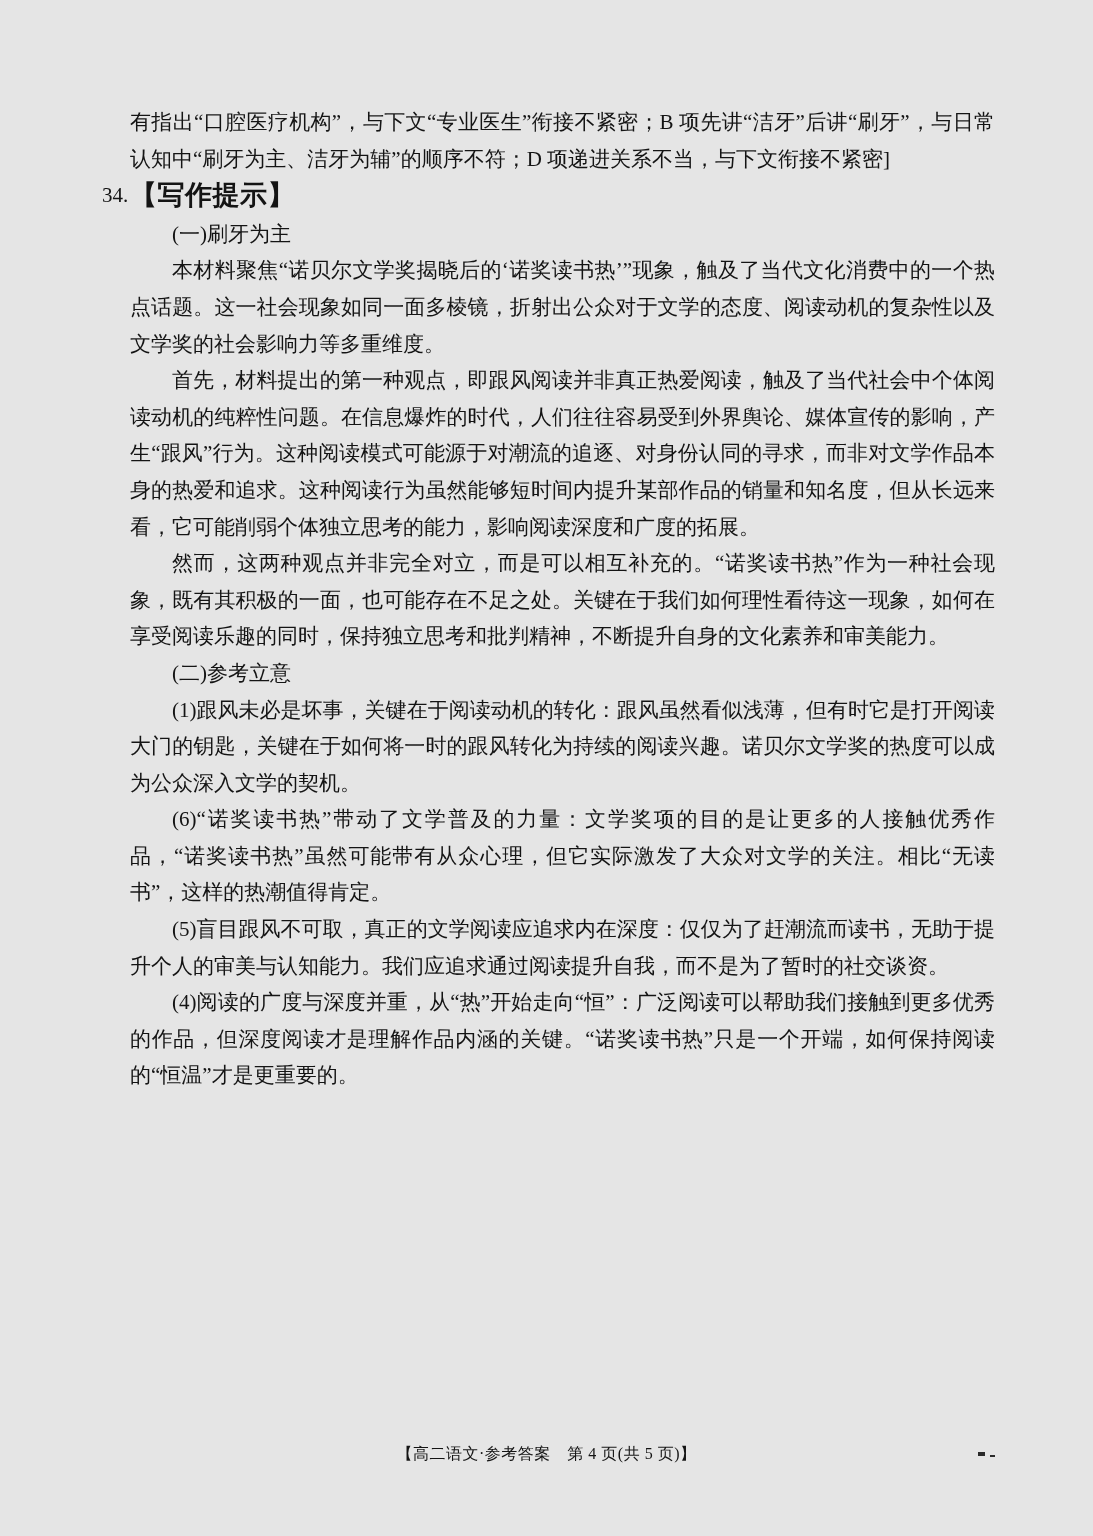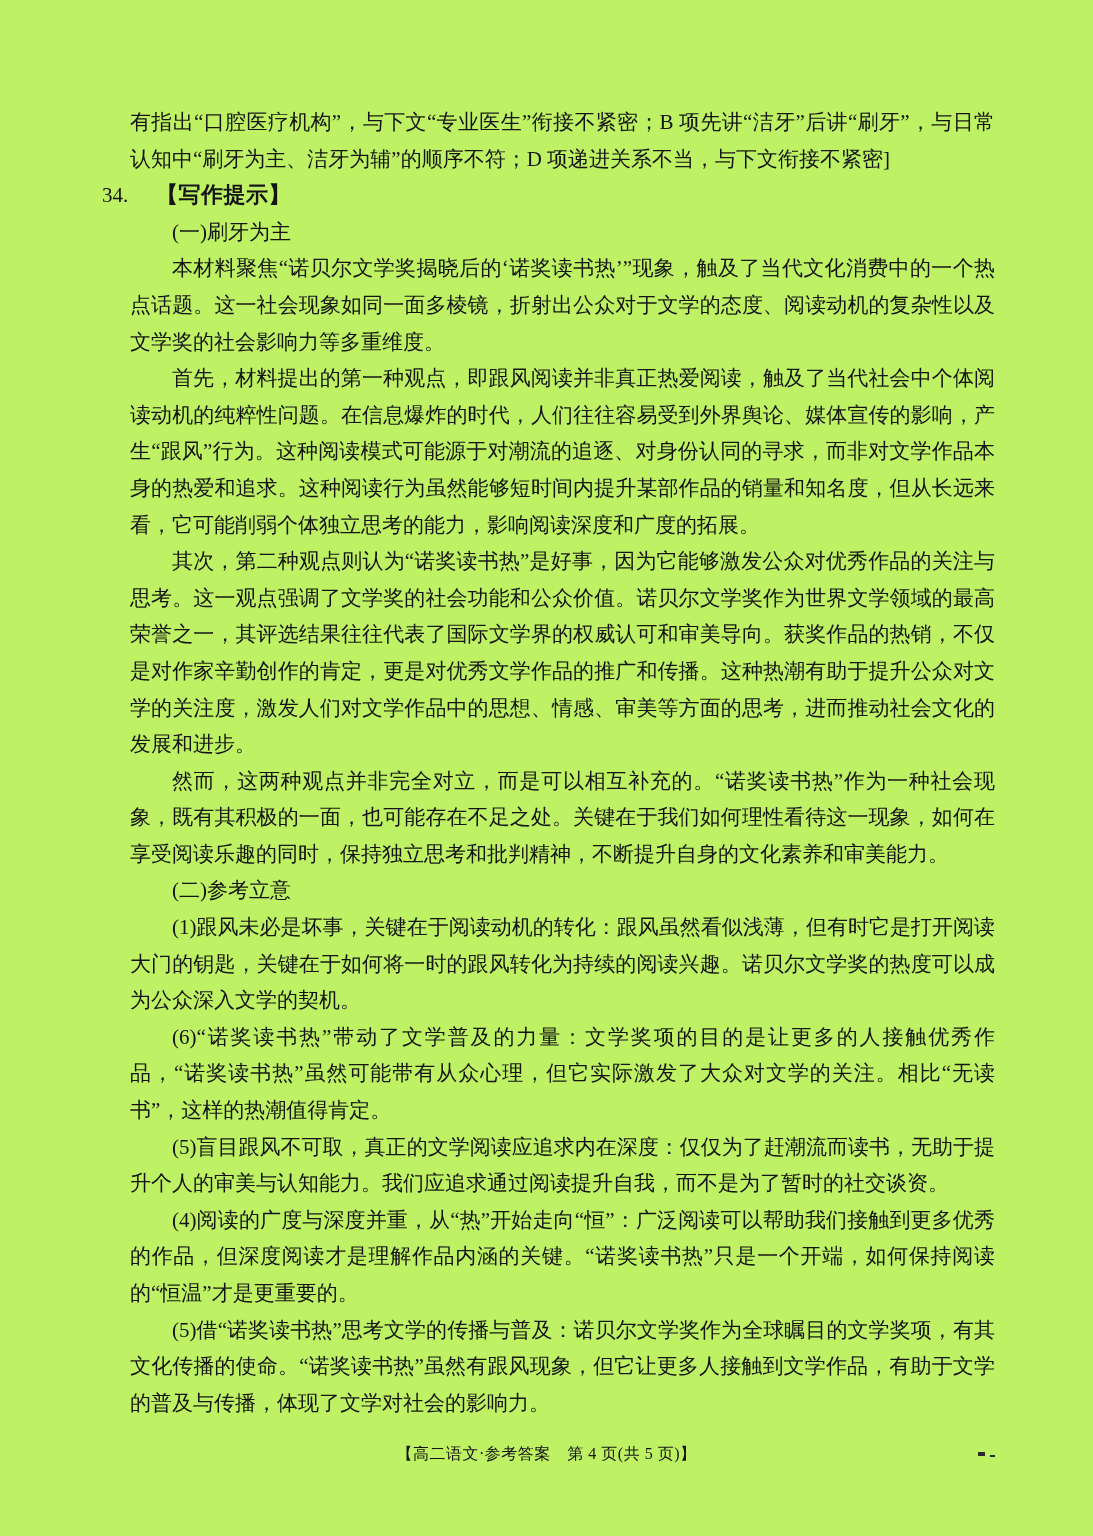--- a/index.html
+++ b/index.html
@@ -12,21 +12,21 @@
     width: 1093px;
     height: 1536px;
     position: relative;
     overflow: hidden;
     font-family: "Liberation Serif", "DejaVu Serif", serif;
     color: #141414;
   }
   .page {
     position: absolute;
     inset: 0;
-    background: #bef264;
+    background: #e5e5e5;
   }
   .content {
     position: absolute;
     left: 130px;
     top: 104px;
     width: 865px;
     font-size: 21px;
     line-height: 36.6px;
     text-align: justify;
   }
@@ -41,23 +41,22 @@
     position: relative;
   }
   .item-num {
     position: absolute;
     left: -28px;
     top: 0;
   }
   .item-title {
     font-weight: 700;
     font-family: "Liberation Sans", "DejaVu Sans", sans-serif;
-    font-size: 22px;
+    font-size: 27px;
     letter-spacing: 0.5px;
-    margin-left: 26px;
   }
   .footer {
     position: absolute;
     left: 0;
     width: 1093px;
     top: 1444px;
     text-align: center;
     font-size: 16px;
     letter-spacing: 0.5px;
   }
@@ -83,35 +82,33 @@
     <div class="item-row">
       <span class="item-num">34.</span><span class="item-title">【写作提示】</span>
     </div>
 
     <p class="indent">(一)刷牙为主</p>
 
     <p class="indent">本材料聚焦“诺贝尔文学奖揭晓后的‘诺奖读书热’”现象，触及了当代文化消费中的一个热点话题。这一社会现象如同一面多棱镜，折射出公众对于文学的态度、阅读动机的复杂性以及文学奖的社会影响力等多重维度。</p>
 
     <p class="indent">首先，材料提出的第一种观点，即跟风阅读并非真正热爱阅读，触及了当代社会中个体阅读动机的纯粹性问题。在信息爆炸的时代，人们往往容易受到外界舆论、媒体宣传的影响，产生“跟风”行为。这种阅读模式可能源于对潮流的追逐、对身份认同的寻求，而非对文学作品本身的热爱和追求。这种阅读行为虽然能够短时间内提升某部作品的销量和知名度，但从长远来看，它可能削弱个体独立思考的能力，影响阅读深度和广度的拓展。</p>
 
-    <p class="indent">其次，第二种观点则认为“诺奖读书热”是好事，因为它能够激发公众对优秀作品的关注与思考。这一观点强调了文学奖的社会功能和公众价值。诺贝尔文学奖作为世界文学领域的最高荣誉之一，其评选结果往往代表了国际文学界的权威认可和审美导向。获奖作品的热销，不仅是对作家辛勤创作的肯定，更是对优秀文学作品的推广和传播。这种热潮有助于提升公众对文学的关注度，激发人们对文学作品中的思想、情感、审美等方面的思考，进而推动社会文化的发展和进步。</p>
 
     <p class="indent">然而，这两种观点并非完全对立，而是可以相互补充的。“诺奖读书热”作为一种社会现象，既有其积极的一面，也可能存在不足之处。关键在于我们如何理性看待这一现象，如何在享受阅读乐趣的同时，保持独立思考和批判精神，不断提升自身的文化素养和审美能力。</p>
 
     <p class="indent">(二)参考立意</p>
 
     <p class="indent">(1)跟风未必是坏事，关键在于阅读动机的转化：跟风虽然看似浅薄，但有时它是打开阅读大门的钥匙，关键在于如何将一时的跟风转化为持续的阅读兴趣。诺贝尔文学奖的热度可以成为公众深入文学的契机。</p>
 
     <p class="indent">(6)“诺奖读书热”带动了文学普及的力量：文学奖项的目的是让更多的人接触优秀作品，“诺奖读书热”虽然可能带有从众心理，但它实际激发了大众对文学的关注。相比“无读书”，这样的热潮值得肯定。</p>
 
     <p class="indent">(5)盲目跟风不可取，真正的文学阅读应追求内在深度：仅仅为了赶潮流而读书，无助于提升个人的审美与认知能力。我们应追求通过阅读提升自我，而不是为了暂时的社交谈资。</p>
 
     <p class="indent">(4)阅读的广度与深度并重，从“热”开始走向“恒”：广泛阅读可以帮助我们接触到更多优秀的作品，但深度阅读才是理解作品内涵的关键。“诺奖读书热”只是一个开端，如何保持阅读的“恒温”才是更重要的。</p>
 
-    <p class="indent">(5)借“诺奖读书热”思考文学的传播与普及：诺贝尔文学奖作为全球瞩目的文学奖项，有其文化传播的使命。“诺奖读书热”虽然有跟风现象，但它让更多人接触到文学作品，有助于文学的普及与传播，体现了文学对社会的影响力。</p>
 
   </main>
 
   <div class="footer">
     <span>【高二语文·参考答案　第 4 页(共 5 页)】</span>
   </div>
 
   <div class="smudge"></div>
 
 </div>

